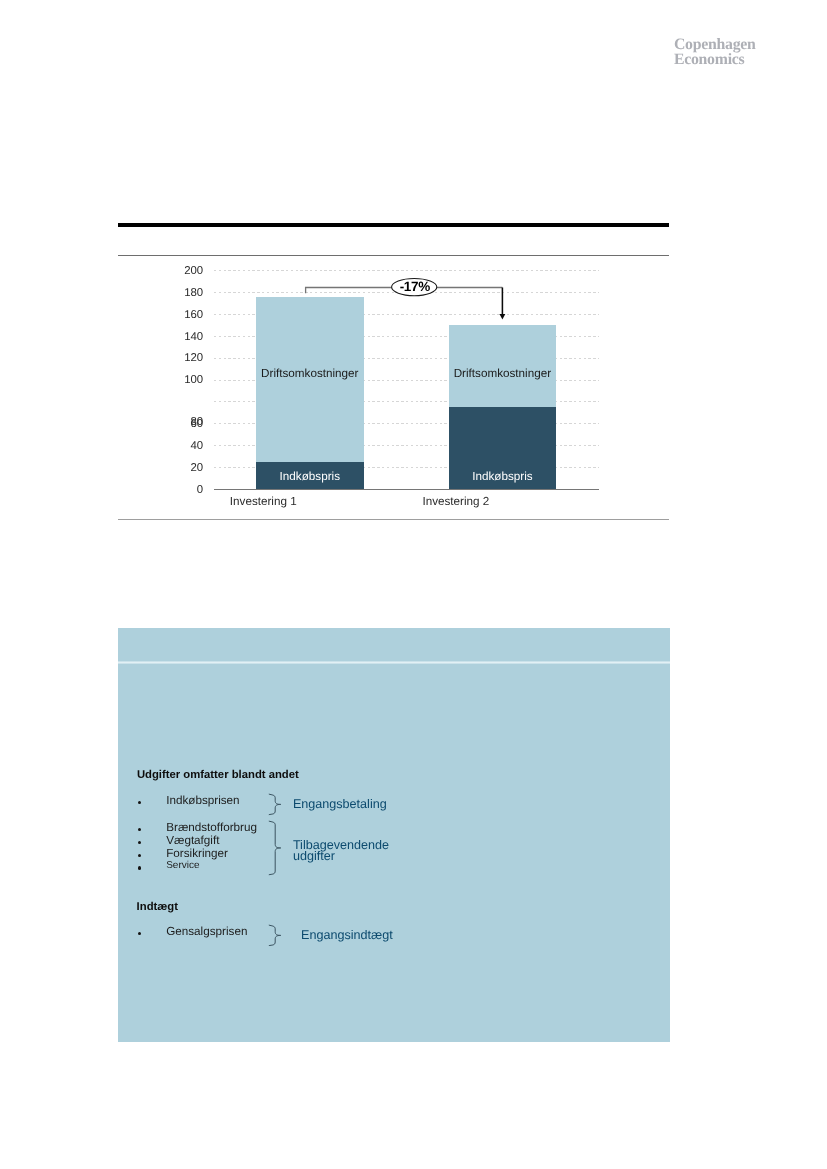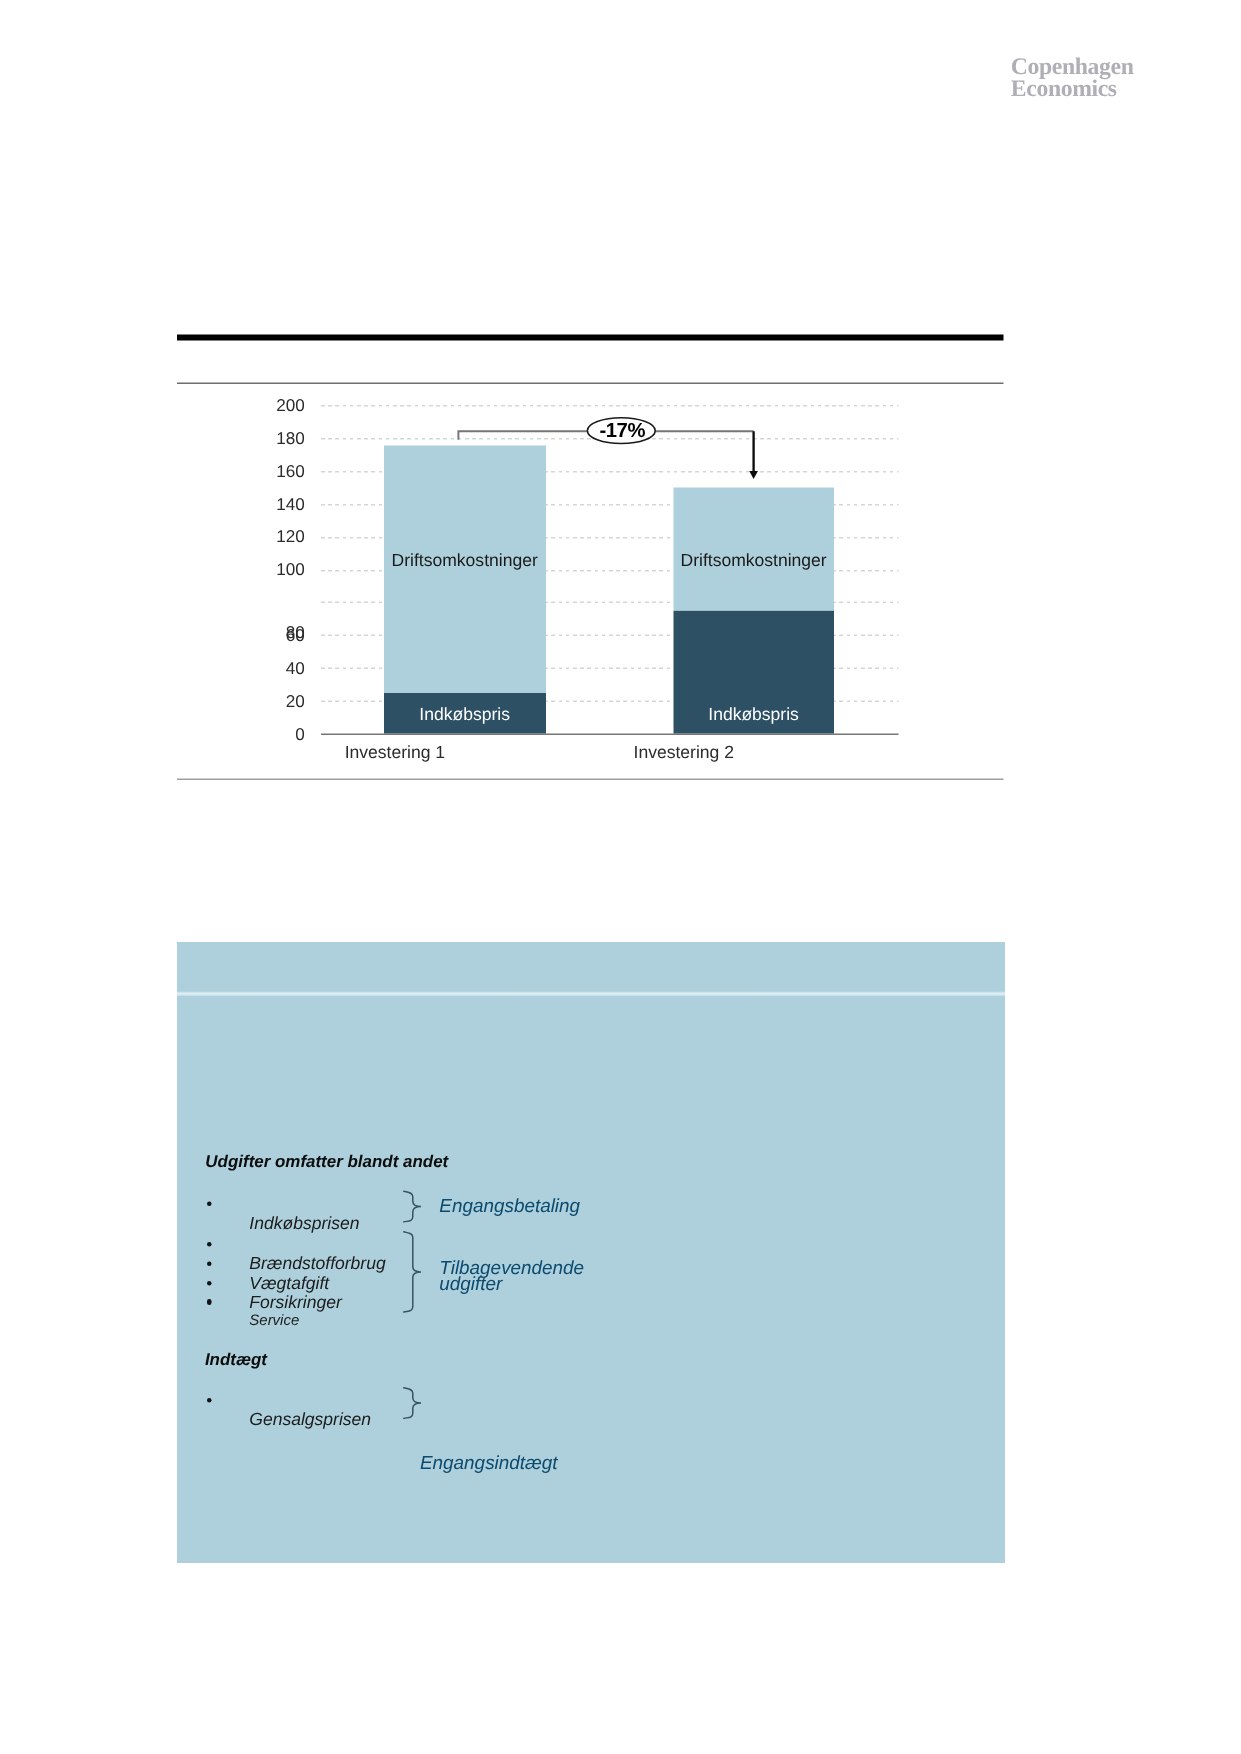--- a/index.html
+++ b/index.html
@@ -38,27 +38,27 @@
             line-height:1;white-space:nowrap;}
 
   .annot{position:absolute;left:0;top:0;width:551px;height:263px;overflow:visible;}
   .annot-label{position:absolute;font-size:13.5px;font-weight:700;color:#000;
                line-height:1;white-space:nowrap;letter-spacing:-0.3px;}
 
   
   .box{position:absolute;left:118px;top:628px;width:552px;height:414px;background:#aed0dc;}
   .box-divider{position:absolute;left:0;top:33.2px;width:100%;height:2.4px;
                background:linear-gradient(to bottom,#bfdbe5,#e2f0f5,#bfdbe5);}
-  .box-inner{position:absolute;left:0;top:0;width:552px;height:414px;font-style:italic;}
+  .box-inner{position:absolute;left:0;top:0;width:552px;height:414px;}
   .h-bold{position:absolute;font-size:11.3px;font-weight:700;color:#0d0d0d;
           line-height:1;white-space:nowrap;letter-spacing:0px;}
   .bdot{position:absolute;width:3.3px;height:3.3px;border-radius:50%;
         background:#131313;font-size:0;line-height:0;color:transparent;}
   .btxt{position:absolute;font-size:11.7px;line-height:1;
-        white-space:nowrap;color:#1c1c1c;margin-top:15px;}
+        white-space:nowrap;color:#1c1c1c;}
   .grp-label{position:absolute;font-size:12.6px;color:#0c4a6e;line-height:1;
              white-space:nowrap;}
   .brace{position:absolute;}
 </style>
 </head>
 <body>
 
 <div class="page">
 
   <div class="logo">
@@ -141,17 +141,17 @@
         <svg class="brace" width="13.7" height="55.89999999999998" viewBox="0 0 13.7 55.89999999999998" style="left: 150.2px; top: 191.7px;">
           <path d="M 1.2 1.2 C 3.8000000000000003 1.9 7.2 1.9 7.2 4.8 L 7.2 24.349999999999987 C 7.2 26.94999999999999 8.8 27.94999999999999 12.7 27.94999999999999 C 8.8 27.94999999999999 7.2 28.94999999999999 7.2 31.54999999999999 L 7.2 51.09999999999997 C 7.2 54.699999999999974 3.8000000000000003 53.99999999999998 1.2 54.699999999999974" fill="none" stroke="#39525f" stroke-width="1" stroke-linecap="round"></path>
         </svg>
         <div class="grp-label" style="left: 174.9px; top: 210.732px; font-size: 12.6px;">Tilbagevendende</div>
         <div class="grp-label" style="left: 174.9px; top: 222.482px; font-size: 12.6px;">udgifter</div>
         <div class="bdot" style="left: 20.2px; top: 303.8px;">•</div>
         <div class="btxt" style="left: 48.2px; top: 298.294px; font-size: 11.7px;">Gensalgsprisen</div>
         <svg class="brace" width="13.7" height="22.799999999999955" viewBox="0 0 13.7 22.799999999999955" style="left: 150.2px; top: 295.6px;">
           <path d="M 1.2 1.2 C 3.8000000000000003 1.9 7.2 1.9 7.2 4.8 L 7.2 7.799999999999978 C 7.2 10.399999999999977 8.8 11.399999999999977 12.7 11.399999999999977 C 8.8 11.399999999999977 7.2 12.399999999999977 7.2 14.999999999999977 L 7.2 17.999999999999954 C 7.2 21.599999999999955 3.8000000000000003 20.899999999999956 1.2 21.599999999999955" fill="none" stroke="#39525f" stroke-width="1" stroke-linecap="round"></path>
         </svg>
-        <div class="grp-label" style="left: 162px; top: 300.932px; font-size: 12.6px; margin-top: 40px;">Engangsindtægt</div>
+        <div class="grp-label" style="left: 183px; top: 300.932px; font-size: 12.6px;">Engangsindtægt</div>
       </div>
   </div>
 
 </div>
 
 </body></html>

